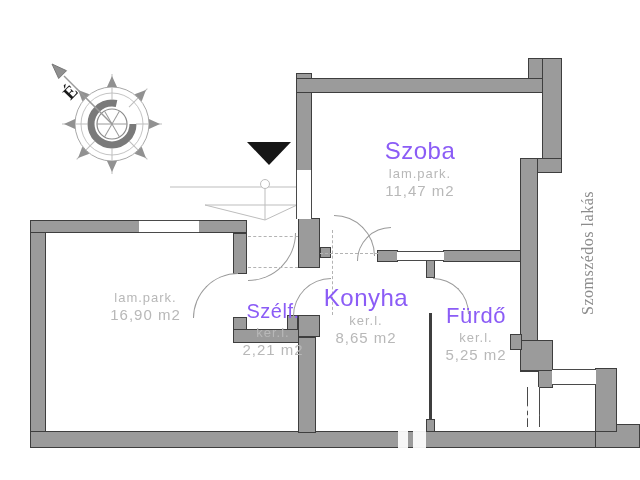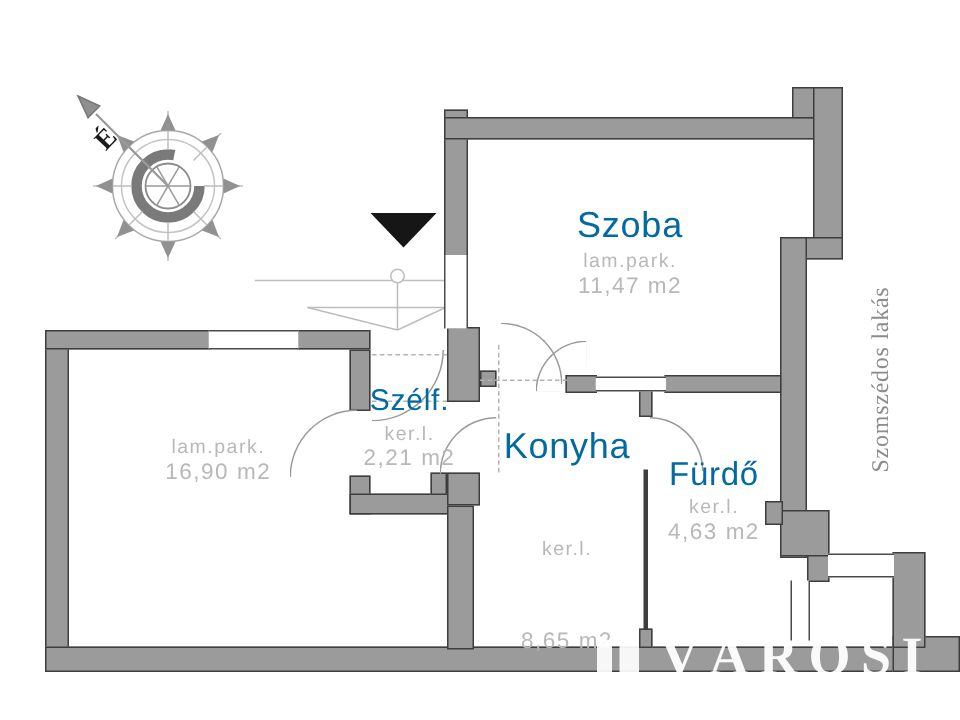--- a/index.html
+++ b/index.html
@@ -21,24 +21,24 @@
   .arc-br { position:absolute; border-right:1.2px solid #9a9a9a; border-bottom:1.2px solid #9a9a9a; border-bottom-right-radius:100%; }
   .dash-h { position:absolute; border-top:1.2px dashed #b3b3b3; height:0; }
   .dash-v { position:absolute; border-left:1.2px dashed #b3b3b3; width:0; }
   
   .title {
     position:absolute; left:97px; top:26px;
     font-family:"Liberation Serif", serif; font-size:14.5px; color:#4f4f4f;
     letter-spacing:0.5px; white-space:pre;
   }
   .room { position:absolute; display:flex; flex-direction:column; align-items:center; text-align:center; }
-  .room .name { font-size:24px; color:#0369a1; line-height:1.05; letter-spacing:0.5px; }
+  .room .name { font-size:24px; color:#8b5cf6; line-height:1.05; letter-spacing:0.5px; }
   .room .sub  { font-size:13px; color:#b8b8b8; letter-spacing:1px; margin-top:3px; }
   .room .area { font-size:15px; color:#b8b8b8; letter-spacing:1px; margin-top:1px; }
-  .room.small .name { font-size:20px; }
+  .room.small .name { font-size:20px;margin-top:44px; }
   .room.mid .name { font-size:22px; }
   .neighbor {
     position:absolute; left:530px; top:246px; width:118px; height:20px;
     text-align:center; transform:rotate(-90deg); transform-origin:center;
     font-family:"Liberation Serif", serif; font-size:16px; color:#8c8c8c;
     letter-spacing:0.5px; white-space:nowrap;
   }
   .north-label {
     position:absolute; left:60px; top:82px; width:22px; height:22px;
     transform:rotate(-46deg); font-family:"Liberation Serif", serif;
@@ -46,22 +46,22 @@
   }
   .tri {
     position:absolute; left:247px; top:142px; width:0; height:0;
     border-left:22px solid transparent; border-right:22px solid transparent;
     border-top:23px solid #161616;
   }
   
   .wm { position:absolute; left:388px; top:398px; width:252px; height:64px; z-index:5; }
   .wm .bar { position:absolute; background:rgba(255,255,255,0.92); border-radius:5px 5px 0 0; }
   .wm .brand {
-    position:absolute; left:52px; top:2px; font-family:Liberation Serif, serif;
-    font-weight:bold; font-size:36px; letter-spacing:7px; color:rgba(255,255,255,0.95);margin-top:16px;
+    position:absolute; left:52px; top:2px; font-family:Liberation Mono, monospace;
+    font-weight:bold; font-size:24px; letter-spacing:7px; color:rgba(255,255,255,0.95);
   }
   .wm .brand-sub {
     position:absolute; left:62px; top:47px; font-size:10px; letter-spacing:7.5px;
     color:rgba(255,255,255,0.9); font-family:"Liberation Sans", sans-serif;
   }
   svg { position:absolute; }
 </style>
 </head>
 <body>
 
@@ -188,29 +188,29 @@
   </div>
   <div class="room" style="left:73px; top:287px; width:145px;">
     <span class="sub">lam.park.</span>
     <span class="area">16,90  m2</span>
   </div>
   <div class="room small" style="left:223px; top:257px; width:100px;">
     <span class="name">Szélf.</span>
     <span class="sub">ker.l.</span>
     <span class="area">2,21  m2</span>
   </div>
-  <div class="room" style="left:308px; top:285px; width:140px;gap:45px;">
+  <div class="room" style="left:296px; top:285px; width:140px;">
     <span class="name">Konyha</span>
     <span class="sub">ker.l.</span>
     <span class="area">8,65  m2</span>
   </div>
   <div class="room mid" style="left:417px; top:304px; width:118px;">
     <span class="name">Fürdő</span>
     <span class="sub">ker.l.</span>
-    <span class="area">4,63  m2</span>
+    <span class="area">5,25  m2</span>
   </div>
 
   <div class="neighbor">Szomszédos lakás</div>
 
   <div class="wm">
     <div class="bar" style="left:10px; top:28px; width:10px; height:32px;"></div>
     <div class="bar" style="left:25px; top:14px; width:13px; height:46px;"></div>
     <div class="brand">VÁROSI</div>
   </div>
 

